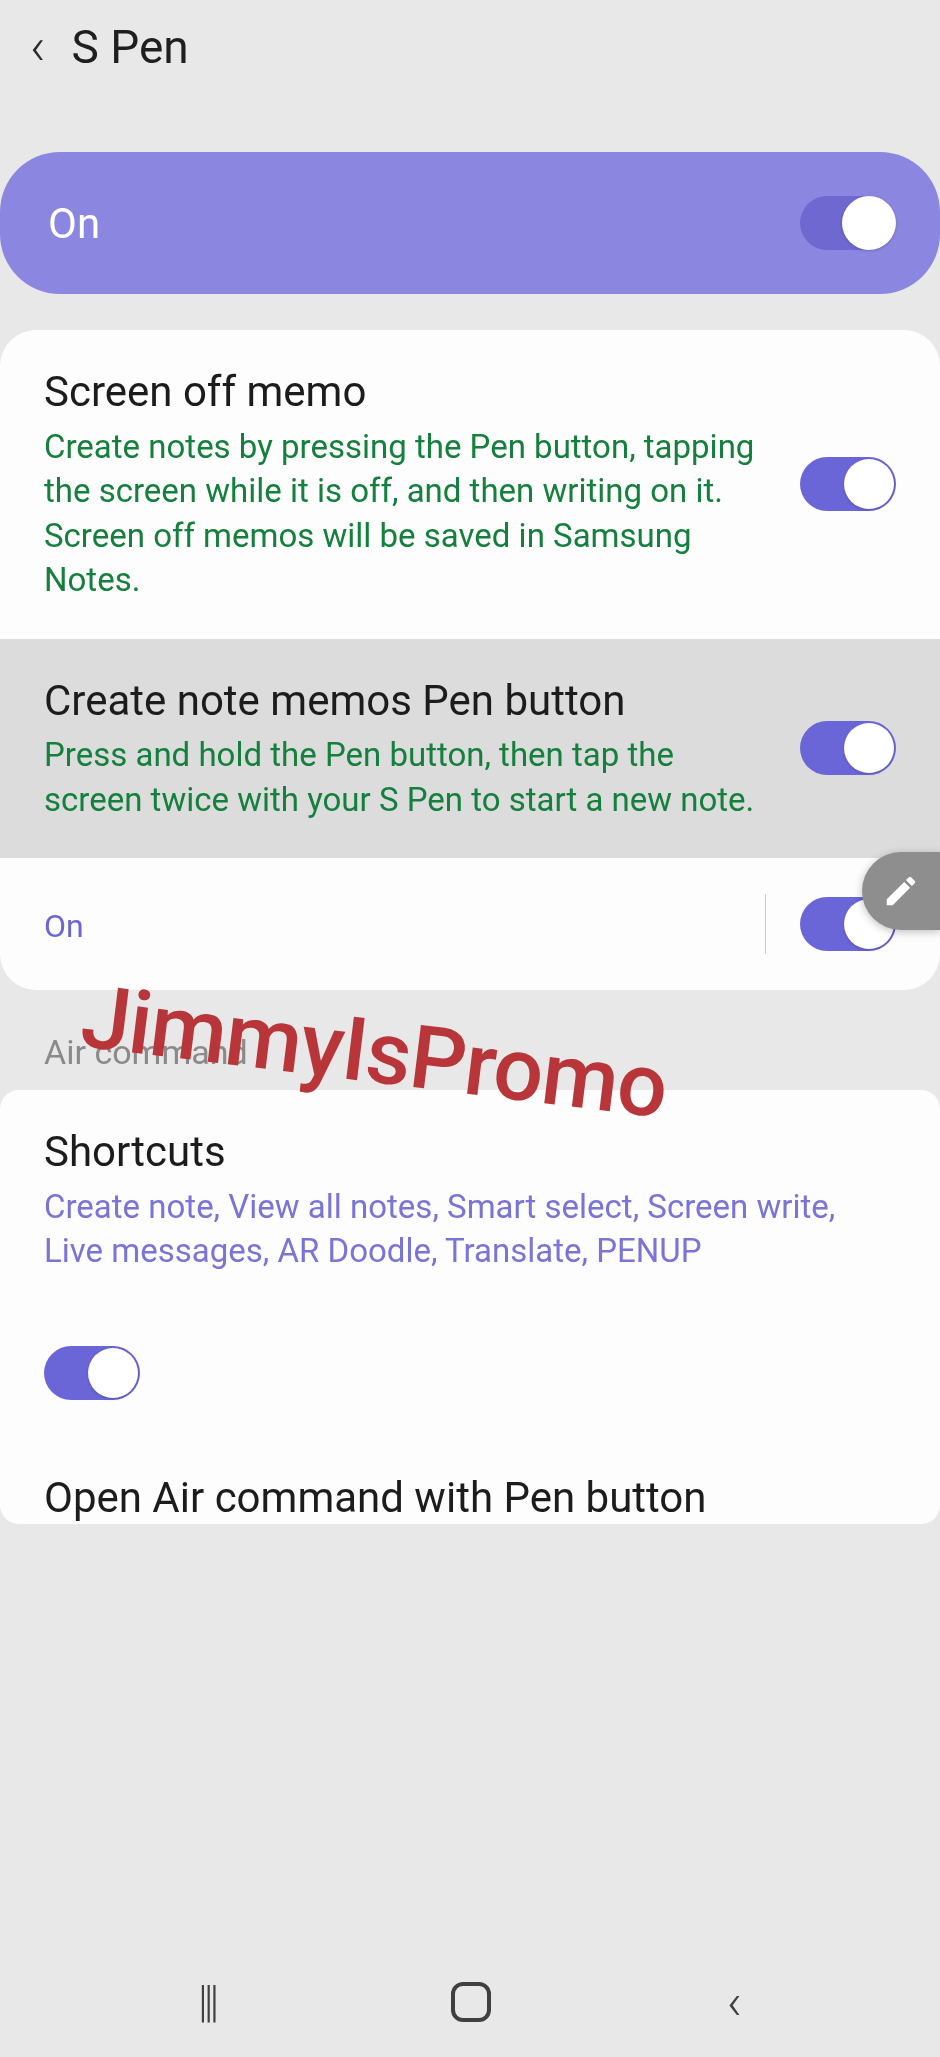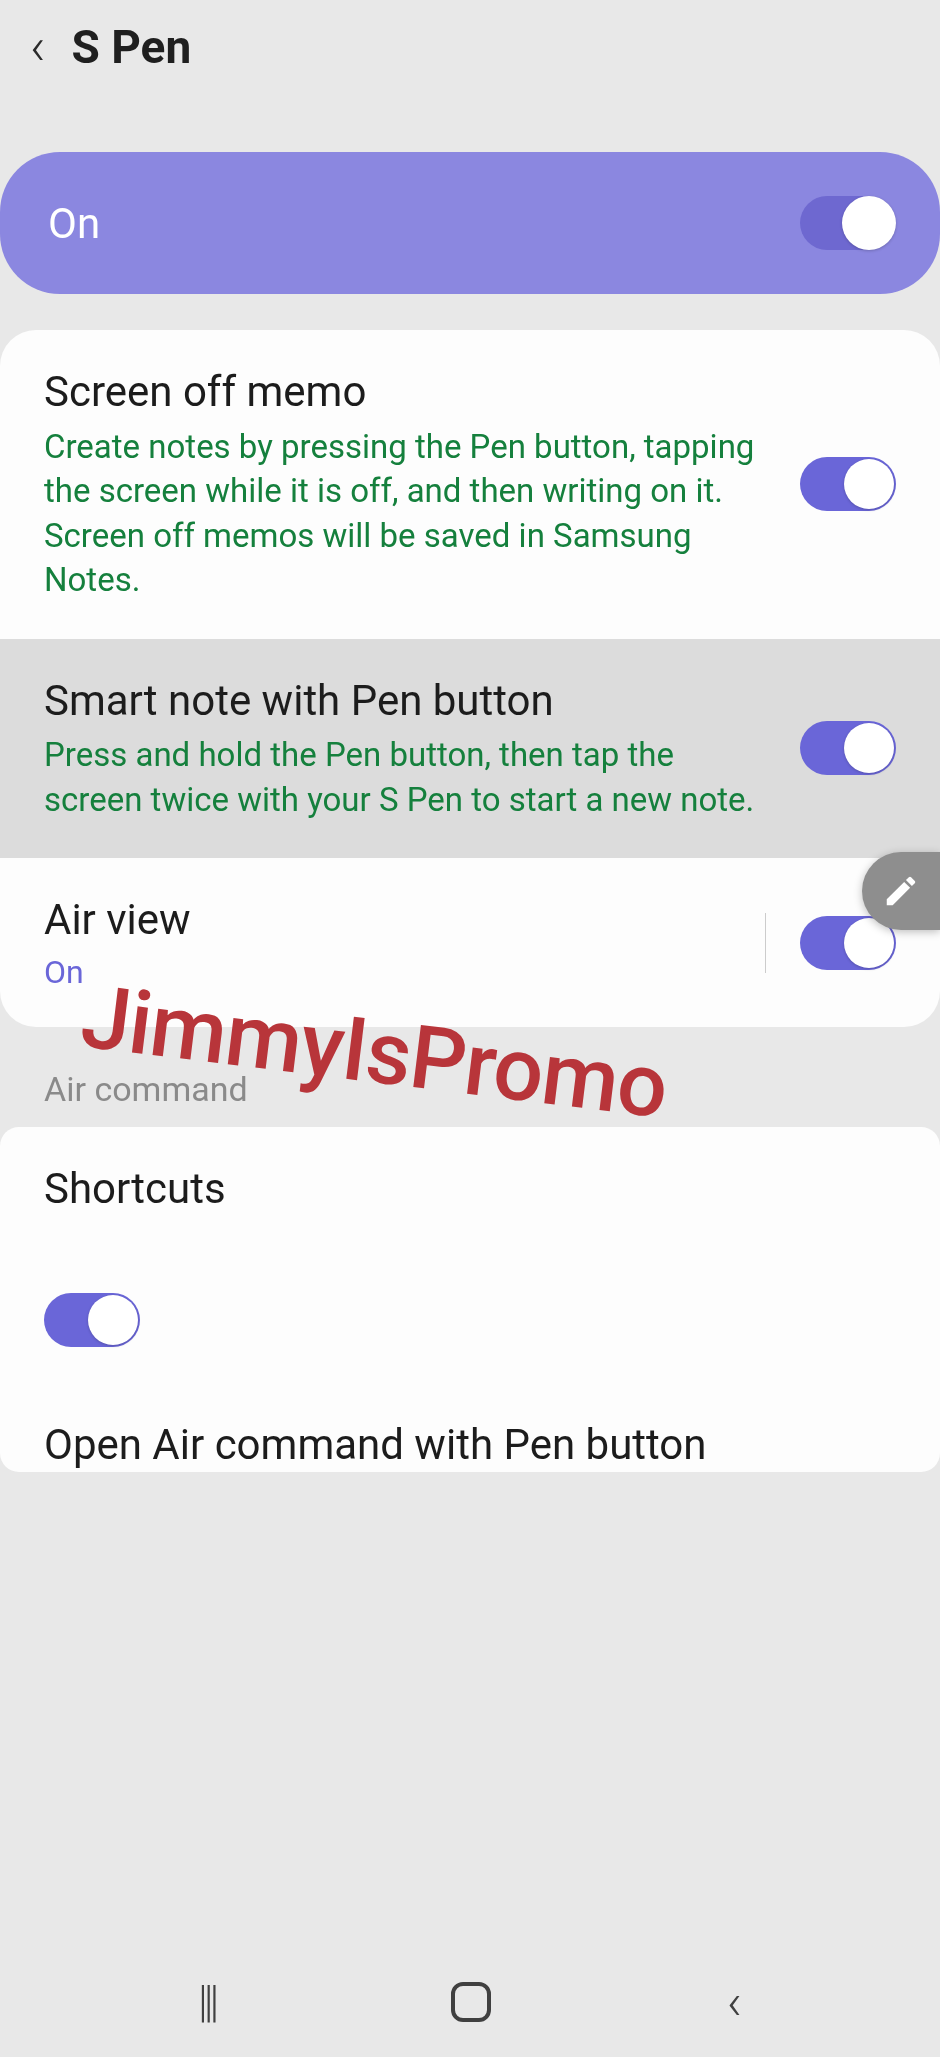--- a/index.html
+++ b/index.html
@@ -20,21 +20,21 @@
   }
   .back-chevron {
     font-size: 52px;
     font-weight: 300;
     color: #2b2b2b;
     margin-right: 26px;
     line-height: 1;
   }
   .header-title {
     font-size: 46px;
-    font-weight: 700;
+    font-weight: 400;
     color: #1f1f1f;
   }
 
   
   .main-toggle {
     margin: 48px 0 0 0;
     background: #8b87e0;
     border-radius: 60px;
     padding: 44px 44px 44px 48px;
     display: flex;
@@ -230,43 +230,43 @@
     <div class="setting-row">
       <div class="setting-text">
         <div class="setting-title">Screen off memo</div>
         <div class="setting-desc">Create notes by pressing the Pen button, tapping the screen while it is off, and then writing on it. Screen off memos will be saved in Samsung Notes.</div>
       </div>
       <div class="switch setting-switch"></div>
     </div>
 
     <div class="setting-row highlighted">
       <div class="setting-text">
-        <div class="setting-title">Smart note with Pen button</div>
+        <div class="setting-title">Create note memos Pen button</div>
         <div class="setting-desc">Press and hold the Pen button, then tap the screen twice with your S Pen to start a new note.</div>
       </div>
       <div class="switch setting-switch"></div>
     </div>
 
     <div class="setting-row">
       <div class="setting-text">
-        <div class="setting-title">Air view</div>
         <div class="setting-status">On</div>
       </div>
       <div class="thin-divider"></div>
       <div class="switch setting-switch"></div>
     </div>
 
   </div>
 
   <div class="section-header">Air command</div>
 
   <div class="card no-top-margin">
     <div class="setting-row">
       <div class="setting-text">
         <div class="setting-title">Shortcuts</div>
+        <div class="setting-desc accent">Create note, View all notes, Smart select, Screen write, Live messages, AR Doodle, Translate, PENUP</div>
       </div>
     </div>
 
     <div class="setting-row">
       <div class="switch setting-switch"></div>
     </div>
 
     <div class="setting-row cut-bottom" style="padding-bottom:0">
       <div class="setting-text">
         <div class="setting-title">Open Air command with Pen button</div>

